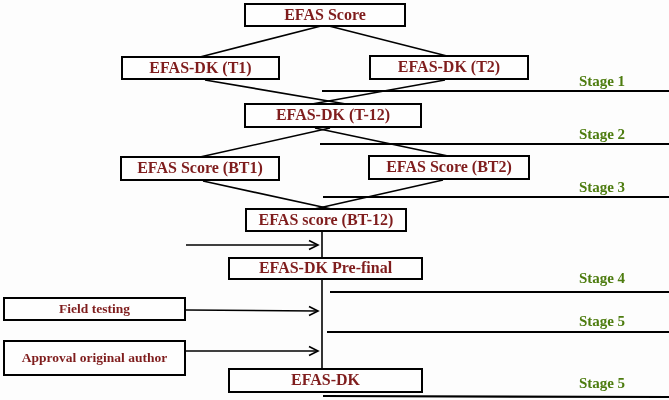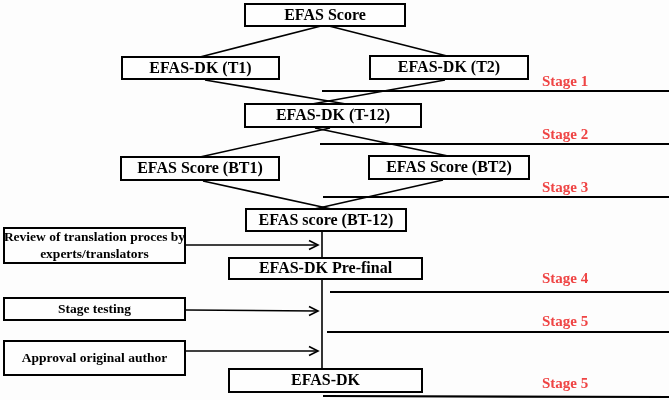--- a/index.html
+++ b/index.html
@@ -25,42 +25,42 @@
     position: absolute;
     box-sizing: border-box;
     border: 2px solid #000;
     background: #fefefe;
     display: flex;
     align-items: center;
     justify-content: center;
     text-align: center;
     font-weight: bold;
     font-size: 16px;
-    color: #000000;
+    color: #7f1d1d;
     z-index: 2;
     line-height: 1.05;
   }
   .node.small {
     font-size: 13.5px;
   }
   .node.two-line {
     flex-direction: column;
     line-height: 1.25;
   }
   .node.two-line span {
     white-space: nowrap;
   }
   .stage-label {
     position: absolute;
     right: 7px;
     width: 120px;
-    text-align: left;
+    text-align: center;
     font-weight: bold;
     font-size: 15px;
-    color: #ef4444;
+    color: #4d7c0f;
     z-index: 2;
     white-space: nowrap;
   }
 
   
   .n-efas-score      { left: 244px; top: 3px;   width: 162px; height: 24px; }
   .n-t1              { left: 121px; top: 56px;  width: 159px; height: 24px; }
   .n-t2              { left: 369px; top: 55px;  width: 160px; height: 25px; }
   .n-t12             { left: 244px; top: 103px; width: 178px; height: 25px; }
   .n-bt1             { left: 120px; top: 156px; width: 160px; height: 25px; }
@@ -134,28 +134,24 @@
   <div class="node n-t2">EFAS-DK (T2)</div>
 
   <div class="node n-t12">EFAS-DK (T-12)</div>
 
   <div class="node n-bt1">EFAS Score (BT1)</div>
 
   <div class="node n-bt2">EFAS Score (BT2)</div>
 
   <div class="node n-bt12">EFAS score (BT-12)</div>
 
-  <div class="node small two-line n-review">
-    <span>Review of translation proces by</span>
-    <span>experts/translators</span>
-  </div>
 
   <div class="node n-prefinal">EFAS-DK Pre-final</div>
 
-  <div class="node small n-field-testing">Stage testing</div>
+  <div class="node small n-field-testing">Field testing</div>
 
   <div class="node small n-approval">Approval original author</div>
 
   <div class="node n-efas-dk">EFAS-DK</div>
 
   <div class="stage-label s1">Stage 1</div>
   <div class="stage-label s2">Stage 2</div>
   <div class="stage-label s3">Stage 3</div>
   <div class="stage-label s4">Stage 4</div>
   <div class="stage-label s5">Stage 5</div>

